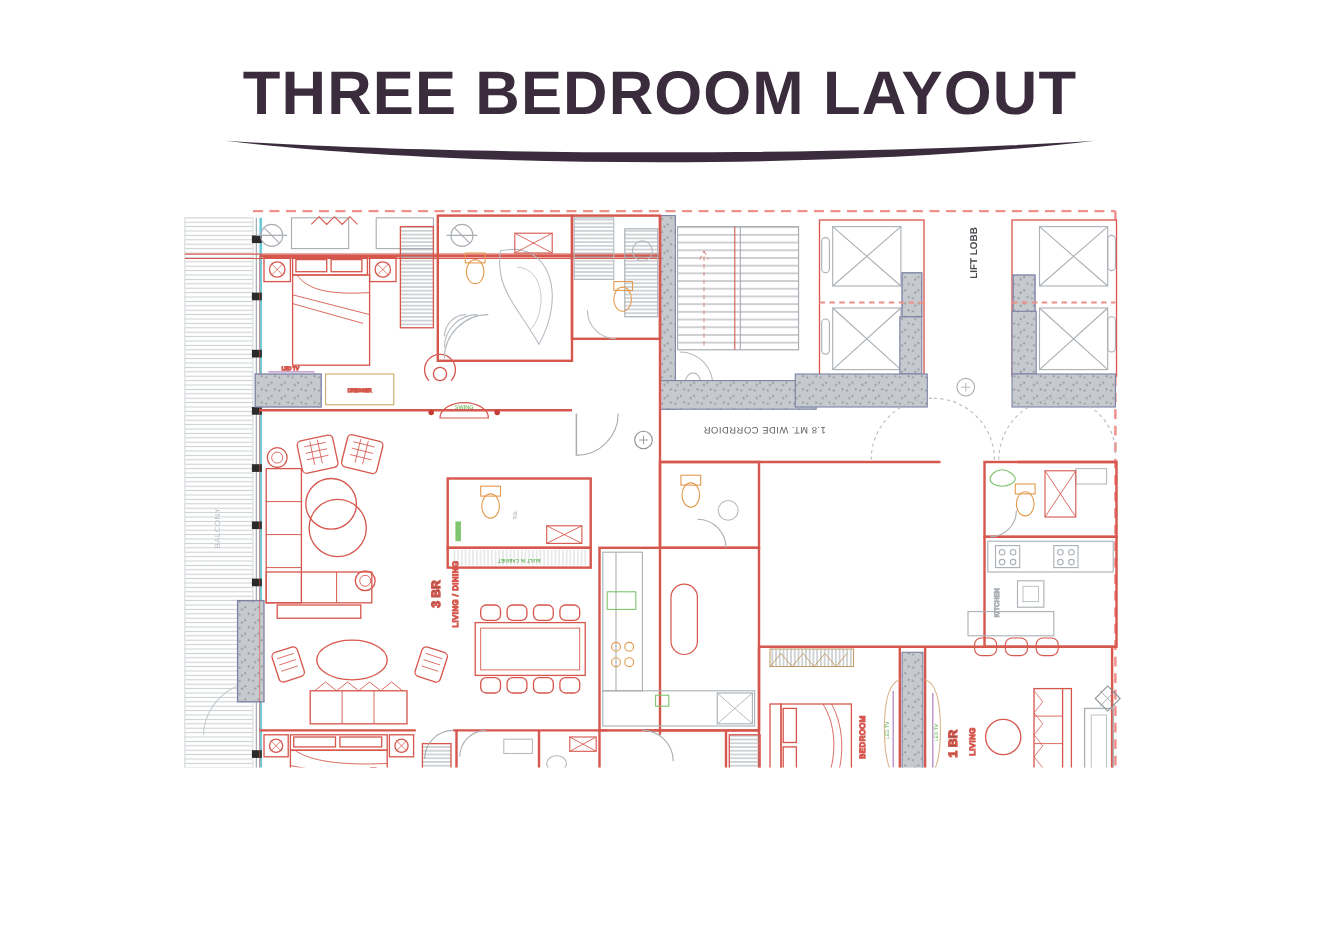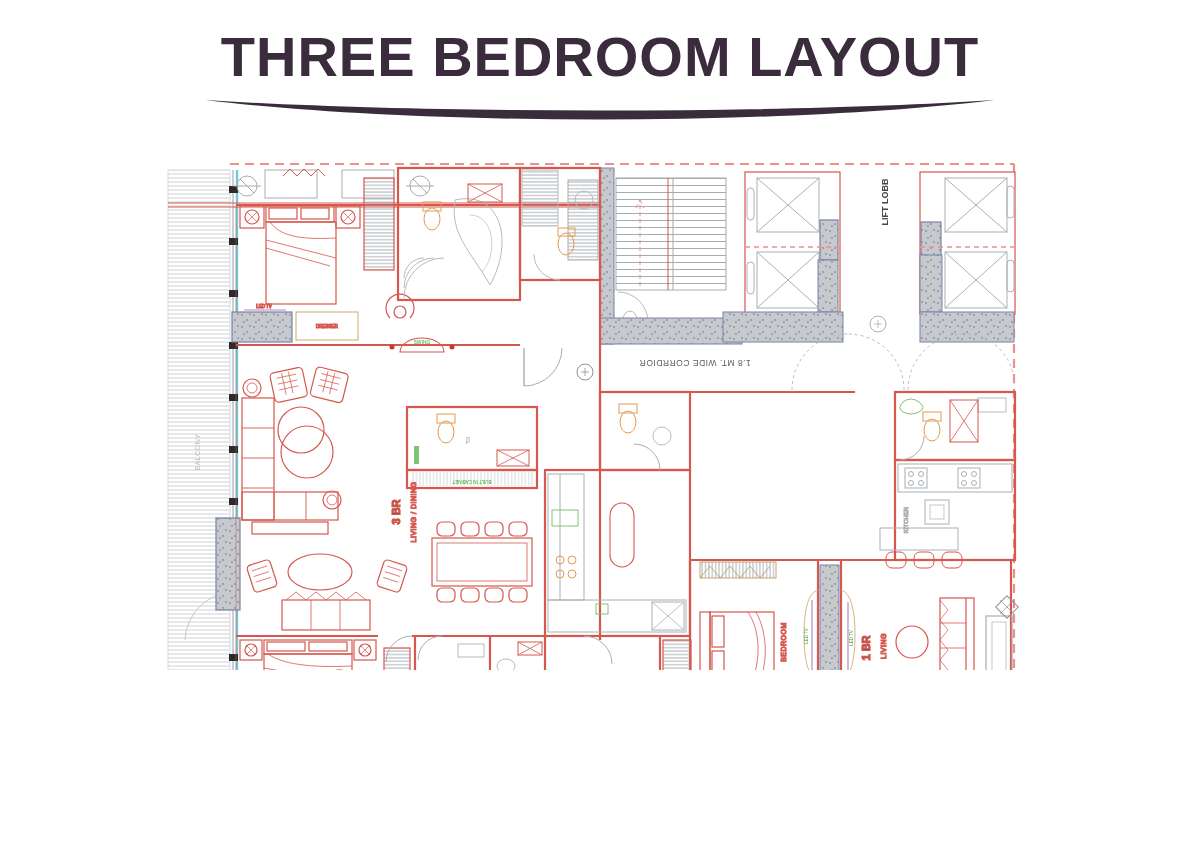--- a/index.html
+++ b/index.html
@@ -1,17 +1,17 @@
 <!DOCTYPE html>
 <html><head>
 <meta charset="utf-8">
 <style>
   html,body{margin:0;padding:0;background:#ffffff;}
   #stage{position:relative;width:1200px;height:670px;background:#ffffff;overflow:hidden;
-         font-family:"Liberation Sans",sans-serif;}
+         font-family:"Liberation Sans",sans-serif;margin-top:28px;}
   #title-block{position:absolute;top:24px;left:0;width:100%;text-align:center;}
   #page-title{font-size:56px;font-weight:bold;letter-spacing:1px;color:#3a2b3d;
               font-family:"Liberation Sans",sans-serif;}
   svg text{font-family:"Liberation Sans",sans-serif;}
   .t-room{fill:#b9bdc2;letter-spacing:.5px;}
   .t-unit{fill:#4d4d52;font-weight:bold;}
   .t-green{fill:#3fa32e;}
   .t-tiny{fill:#8d9196;}
 </style>
 </head>

